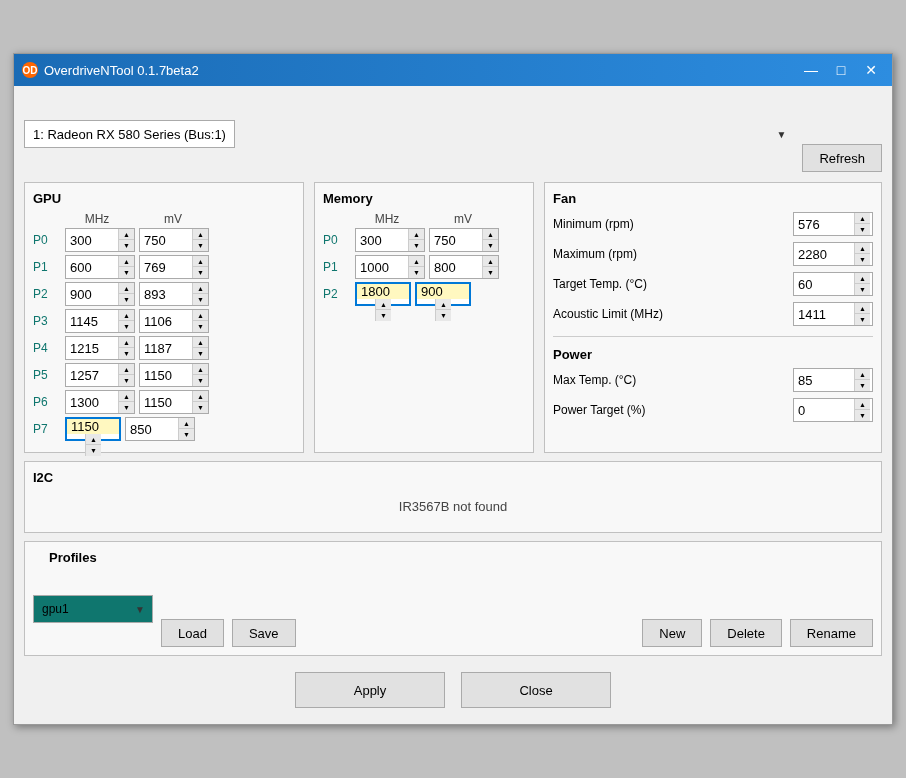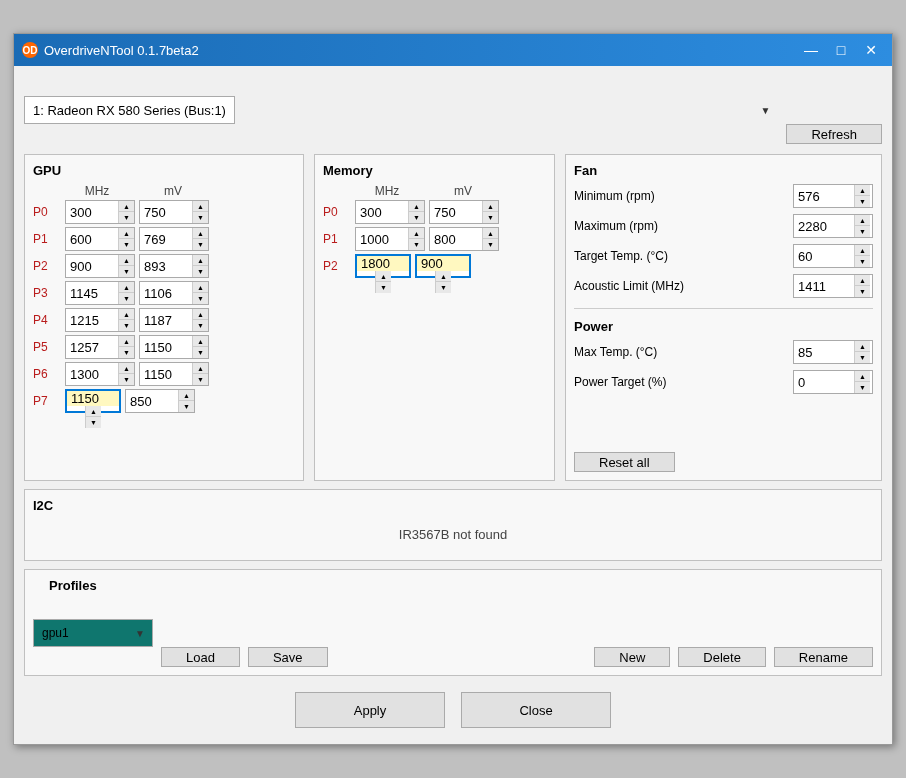--- a/index.html
+++ b/index.html
@@ -90,22 +90,22 @@
       content: '▼';
       position: absolute;
       right: 8px;
       top: 50%;
       transform: translateY(-50%);
       font-size: 10px;
       pointer-events: none;
       color: #333;
     }
     .btn {
-      height: 20px;
-      padding: 0 24px;
+      height: 28px;
+      padding: 0 16px;
       background: #e1e1e1;
       border: 1px solid #aaa;
       cursor: pointer;
       font-size: 13px;
       white-space: nowrap;
       margin-top: 48px;
     }
     .main-area {
       display: flex;
       gap: 10px;
@@ -118,21 +118,21 @@
       padding: 8px;
     }
     .panel-title {
       font-weight: bold;
       margin-bottom: 6px;
       font-size: 13px;
     }
     .row-label {
       width: 28px;
       font-size: 12px;
-      color: #b91c1c;
+      color: #0f766e;
       flex-shrink: 0;
     }
     .spinner-container {
       display: flex;
       align-items: center;
       border: 1px solid #aaa;
       background: white;
       height: 24px;
     }
     .spinner-container.highlighted {
@@ -167,21 +167,21 @@
       font-size: 7px;
       display: flex;
       align-items: center;
       justify-content: center;
       padding: 0;
       line-height: 1;
       border-left: 1px solid #ccc;
     }
     .spin-btn:first-child { border-bottom: 1px solid #ccc; }
     .gpu-panel { width: 280px; flex-shrink: 0; }
-    .memory-panel { width: 241px; flex-shrink: 0; }
+    .memory-panel { width: 220px; flex-shrink: 0; }
     .fan-power-panel { flex: 1; }
     .fan-row {
       display: flex;
       align-items: center;
       margin-bottom: 6px;
       justify-content: space-between;
     }
     .fan-label { font-size: 12px; width: 140px; }
     .fan-spinner {
       display: flex;
@@ -601,23 +601,20 @@
             <div class="fan-spinner">
               <input class="fan-input" type="text" value="0" style="">
               <div class="spinner-buttons">
                 <button class="spin-btn">▲</button>
                 <button class="spin-btn">▼</button>
               </div>
             </div>
           </div>
         </div>
 
-        <div class="reset-btn-container">
-          <button class="btn">Reset all</button>
-        </div>
       </div>
     </div>
 
     <div class="i2c-section">
       <div class="i2c-title">I2C</div>
       <div class="i2c-message">IR3567B not found</div>
     </div>
 
     <div class="profiles-section">
       <div class="profiles-title">Profiles</div>

